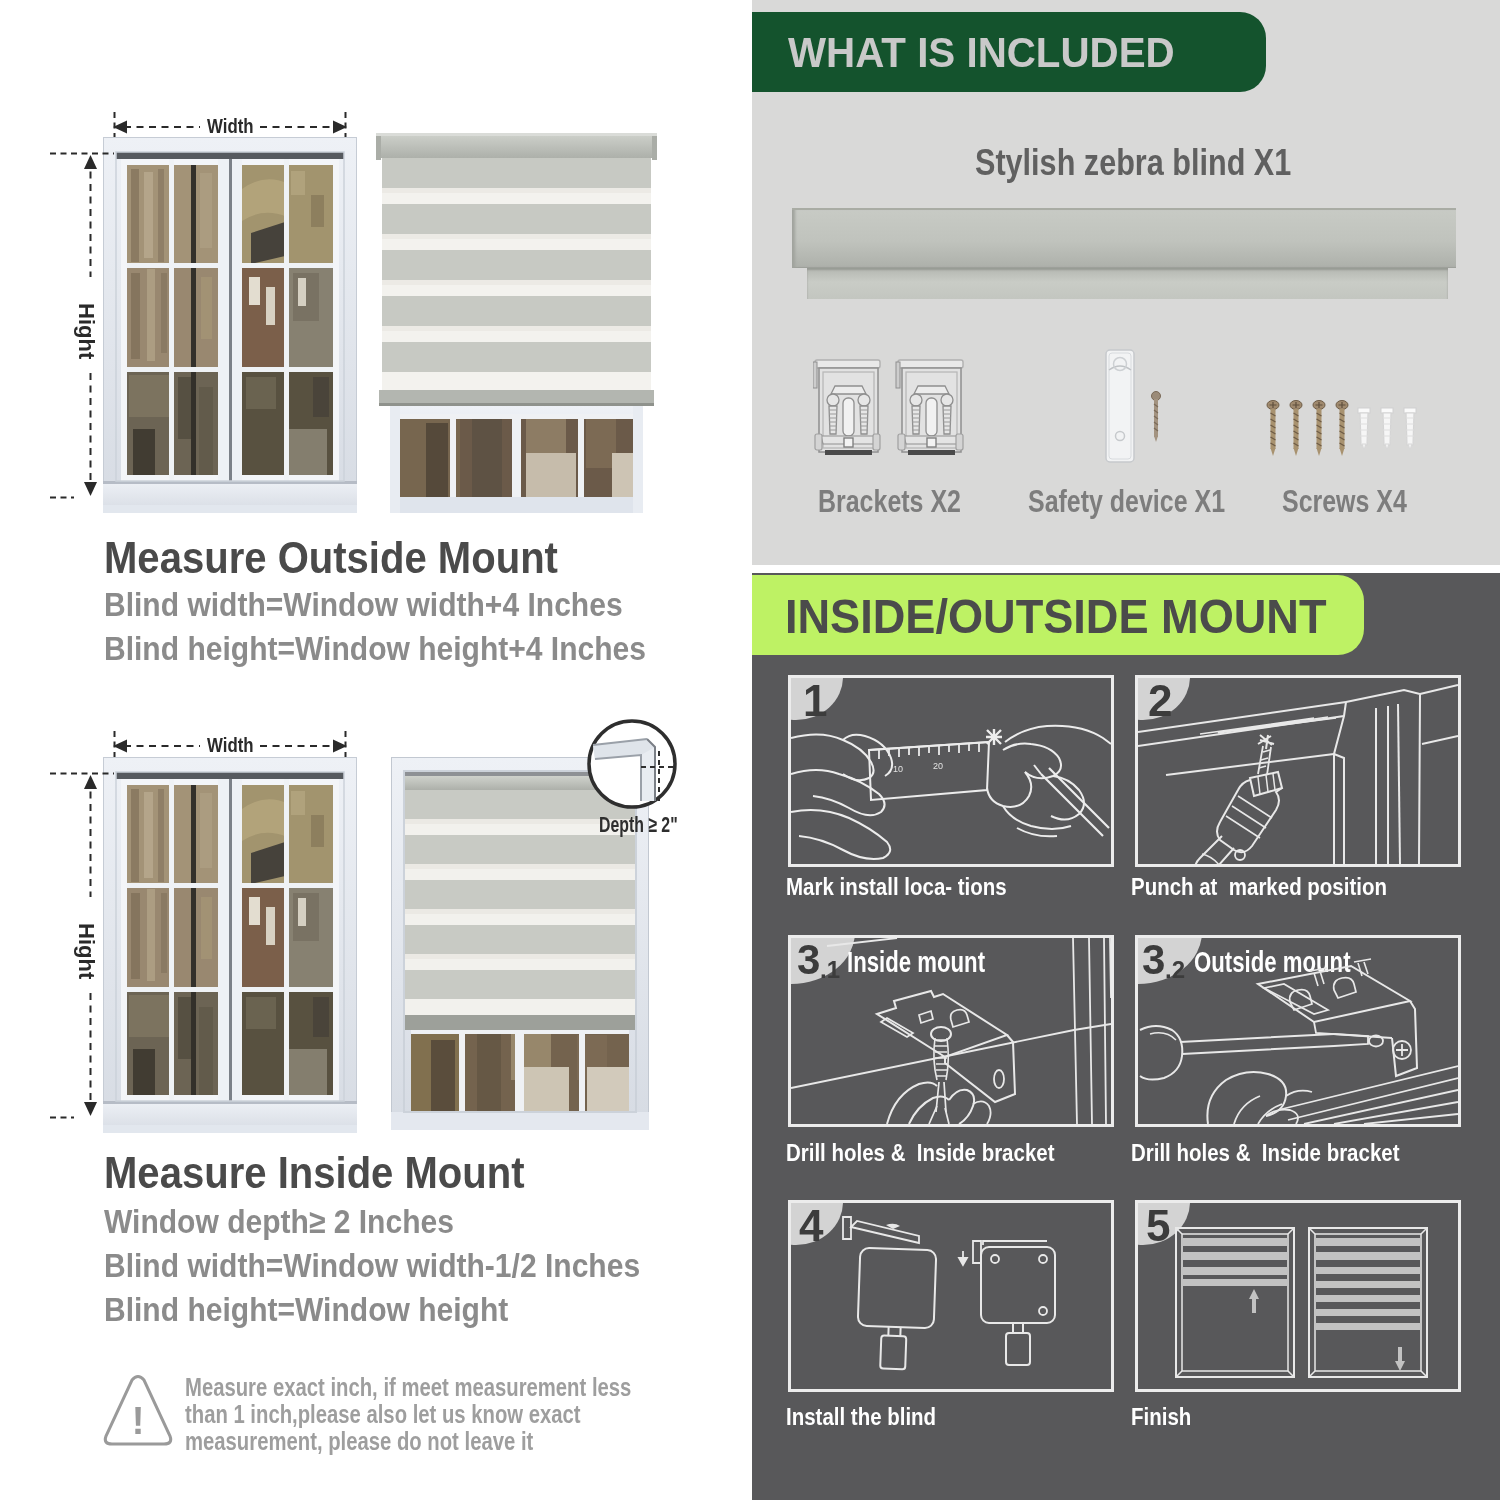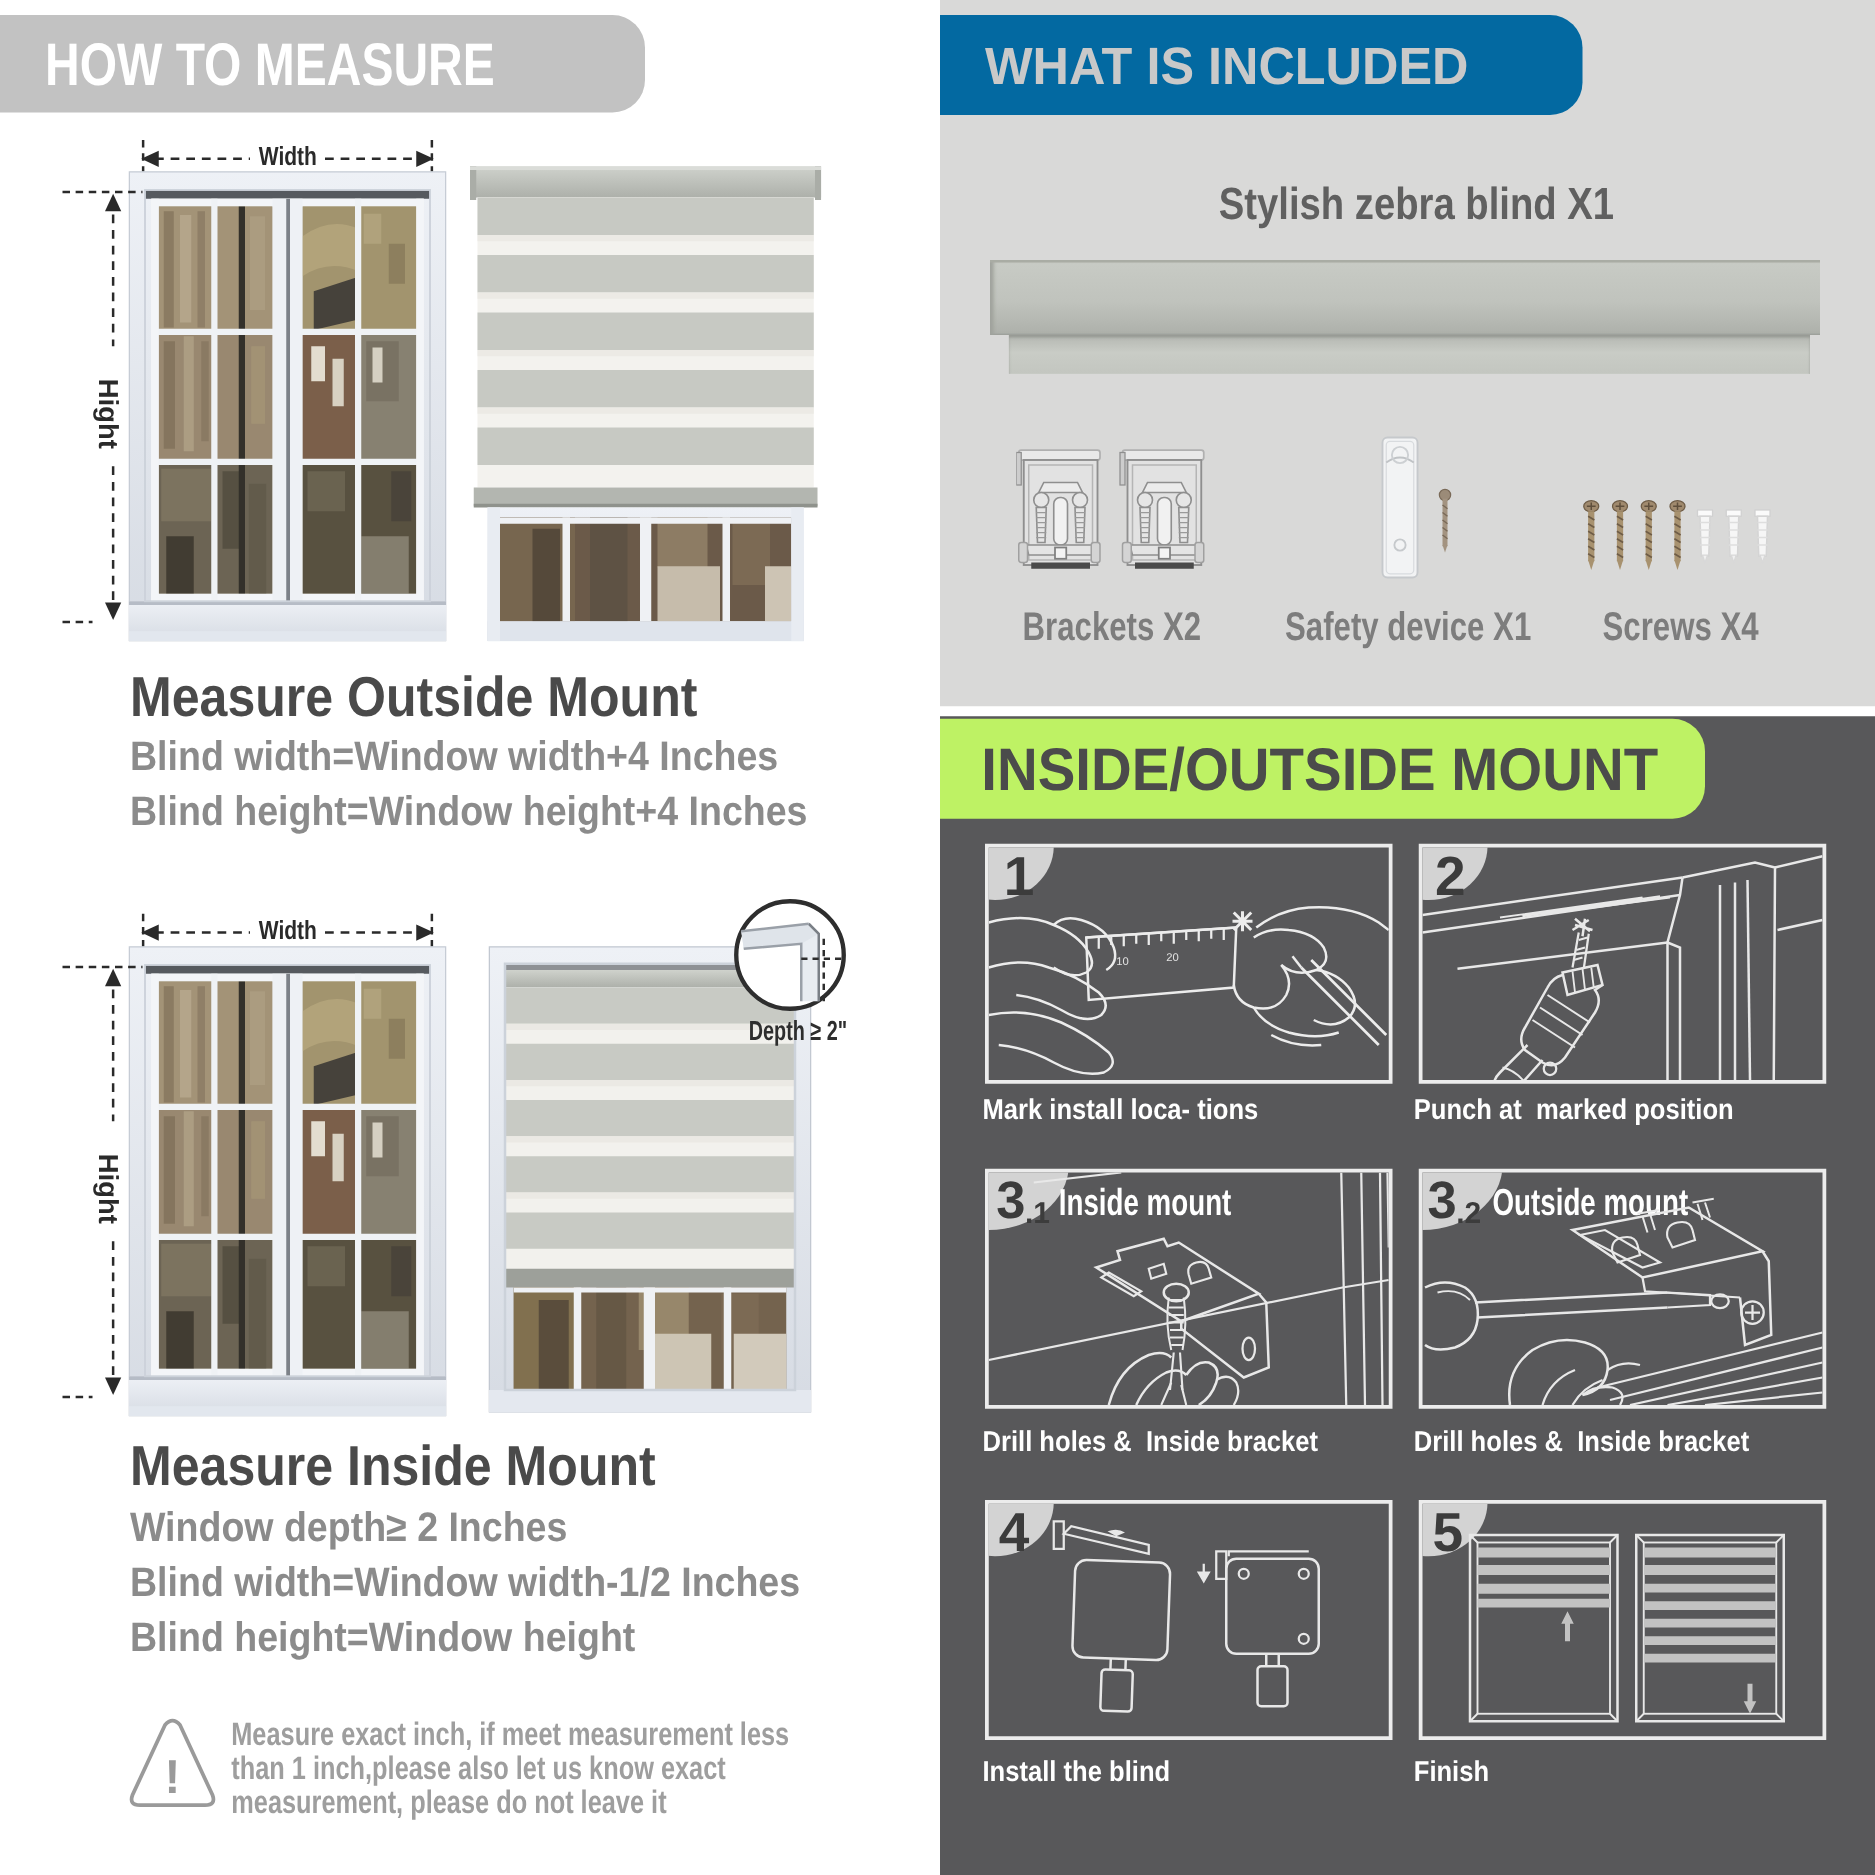--- a/index.html
+++ b/index.html
@@ -6,34 +6,31 @@
 #page{position:relative;width:1500px;height:1500px;background:#ffffff;overflow:hidden;
   font-family:"Liberation Sans",sans-serif;-webkit-font-smoothing:antialiased;}
 .abs{position:absolute;}
 #hdrL{left:0;top:12px;width:516px;height:78px;background:#c2c2c2;border-radius:0 26px 26px 0;}
 #hdrL span{position:absolute;left:36px;top:13px;font-size:48px;font-weight:bold;color:#ffffff;white-space:nowrap;display:inline-block;transform:scaleX(0.80);transform-origin:0 0;}
 .h2{font-size:45px;font-weight:bold;color:#4a4a4a;white-space:nowrap;transform:scaleX(0.89);transform-origin:0 0;}
 .body1{font-size:33px;font-weight:bold;color:#8b8b8b;white-space:nowrap;transform:scaleX(0.91);transform-origin:0 0;}
 .cap{font-size:23px;font-weight:bold;color:#ffffff;white-space:nowrap;transform:scaleX(0.89);transform-origin:0 0;}
 .rlabel{font-size:32px;font-weight:bold;color:#7d7d7d;white-space:nowrap;transform:scaleX(0.78);transform-origin:0 0;}
 #rtop{left:752px;top:0;width:748px;height:565px;background:#d9d9d8;}
-#rtitle1{left:752px;top:12px;width:514px;height:80px;background:#0369a1;border-radius:0 26px 26px 0;}
+#rtitle1{left:752px;top:12px;width:514px;height:80px;background:#14532d;border-radius:0 26px 26px 0;}
 #rtitle1 span{position:absolute;left:36px;top:17px;font-size:42px;font-weight:bold;color:#c9c9c9;white-space:nowrap;display:inline-block;transform:scaleX(0.96);transform-origin:0 0;}
 #rbot{left:752px;top:573px;width:748px;height:927px;background:#58585a;}
 #rtitle2{left:752px;top:575px;width:612px;height:80px;background:#bef264;border-radius:0 26px 26px 0;}
 #rtitle2 span{position:absolute;left:33px;top:14px;font-size:48px;font-weight:bold;color:#4b4b4b;white-space:nowrap;display:inline-block;transform:scaleX(0.94);transform-origin:0 0;}
 .panel{position:absolute;width:326px;height:192px;border:3px solid #ececec;box-sizing:border-box;}
 </style>
 </head>
 <body>
 <div id="page">
 
-  <div class="abs" id="hdrL">
-      <span>HOW TO MEASURE</span>
-    </div>
 
   <svg class="abs" style="left:108px;top:108px" width="244" height="50" viewBox="0 0 244 50">
     <g stroke="#2a2a2a" stroke-width="2" fill="none">
       <line x1="6.5" y1="4" x2="6.5" y2="46" stroke-dasharray="6 4.5"></line>
       <line x1="237.5" y1="4" x2="237.5" y2="46" stroke-dasharray="6 4.5"></line>
       <line x1="16" y1="19" x2="92" y2="19" stroke-dasharray="7 5.5"></line>
       <line x1="152" y1="19" x2="228" y2="19" stroke-dasharray="7 5.5"></line>
     </g>
     <polygon points="5,19 19,12.5 19,25.5" fill="#2a2a2a"></polygon>
     <polygon points="239,19 225,12.5 225,25.5" fill="#2a2a2a"></polygon>

